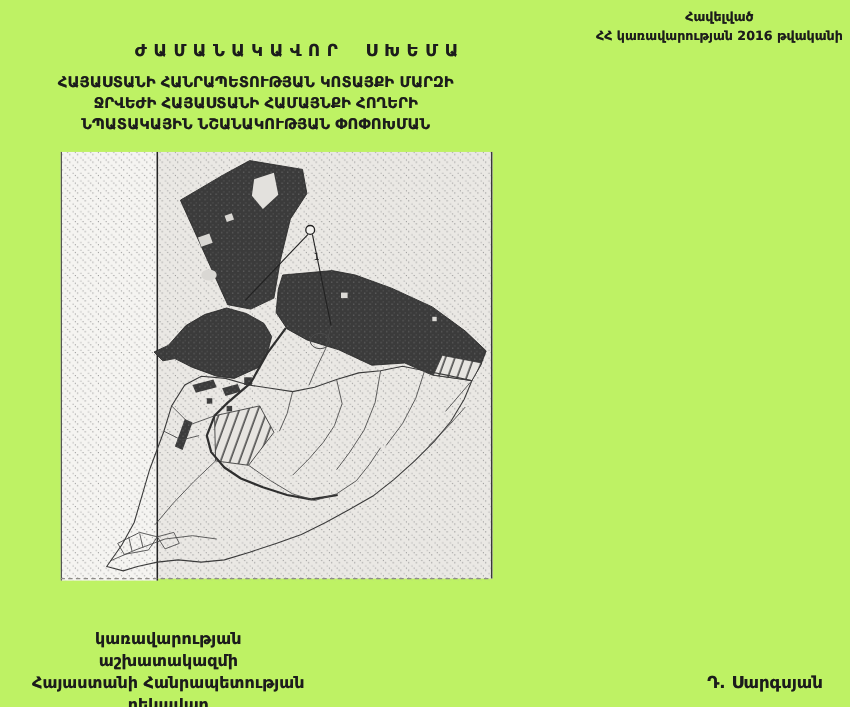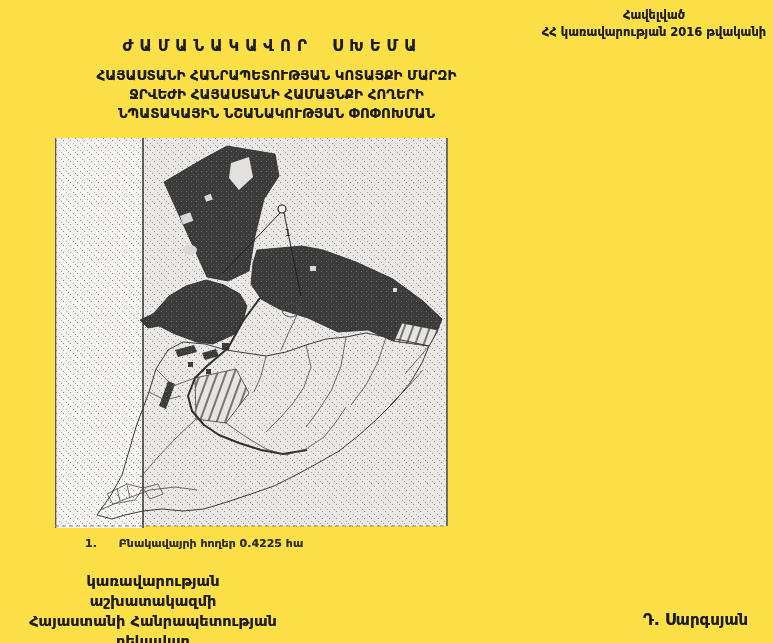--- a/index.html
+++ b/index.html
@@ -1,31 +1,31 @@
 <!DOCTYPE html>
 <html><head>
 <meta charset="utf-8">
 <style>
   html,body{margin:0;padding:0;background:#9a9a9a;}
   .page{
-    position:relative;width:773px;height:643px;background:#fde047;
+    position:relative;width:773px;height:643px;background:#bef264;
     font-family:"DejaVu Sans",sans-serif;color:#1c1c1c;overflow:hidden;
   }
   .scan-text{text-shadow:0 0 .4px rgba(20,20,20,.55);}
   .appendix{
     position:absolute;top:7px;right:0;width:238px;text-align:center;
     font-size:11.5px;font-weight:bold;line-height:1.45;
   }
   .doc-title{
     position:absolute;top:37px;left:0;width:465px;text-align:center;
     font-size:15px;font-weight:bold;letter-spacing:6px;word-spacing:8px;white-space:nowrap;margin-left:40px;
   }
   .doc-subtitle{
     position:absolute;top:66px;left:0;width:465px;text-align:center;
-    font-size:13.5px;font-weight:bold;line-height:1.4;padding-left:44px;
+    font-size:13.5px;font-weight:bold;line-height:1.4;
   }
   .map-wrap{position:absolute;left:55px;top:138px;width:393px;height:390px;}
   .legend-row{
     position:absolute;left:85px;top:537px;font-size:11px;font-weight:bold;color:#2c2c2c;
     white-space:nowrap;
   }
   .legend-row .num{display:inline-block;min-width:30px;}
   .sig-block{
     position:absolute;left:28px;top:571px;width:250px;text-align:center;
     font-size:14.5px;font-weight:bold;line-height:1.38;
@@ -138,24 +138,20 @@
 
       <g>
         <line x1="225" y1="75" x2="168" y2="135" stroke="#222" stroke-width="1"></line>
         <line x1="229" y1="75" x2="246" y2="158" stroke="#222" stroke-width="1"></line>
         <circle cx="227" cy="71" r="4" fill="#f2f1ee" stroke="#222" stroke-width="1.2"></circle>
         <text x="230" y="98" font-size="9" fill="#222" font-family="DejaVu Sans, sans-serif">1</text>
       </g>
     </svg>
   </div>
 
-  <div class="legend-row scan-text">
-    <span class="num">1.</span>
-    <span>Բնակավայրի հողեր 0.4225 հա</span>
-  </div>
 
   <div class="sig-block scan-text">
     <div>կառավարության աշխատակազմի</div>
     <div>Հայաստանի Հանրապետության</div>
     <div>ղեկավար</div>
   </div>
 
   <div class="signer scan-text">Դ. Սարգսյան</div>
 
 </div>

